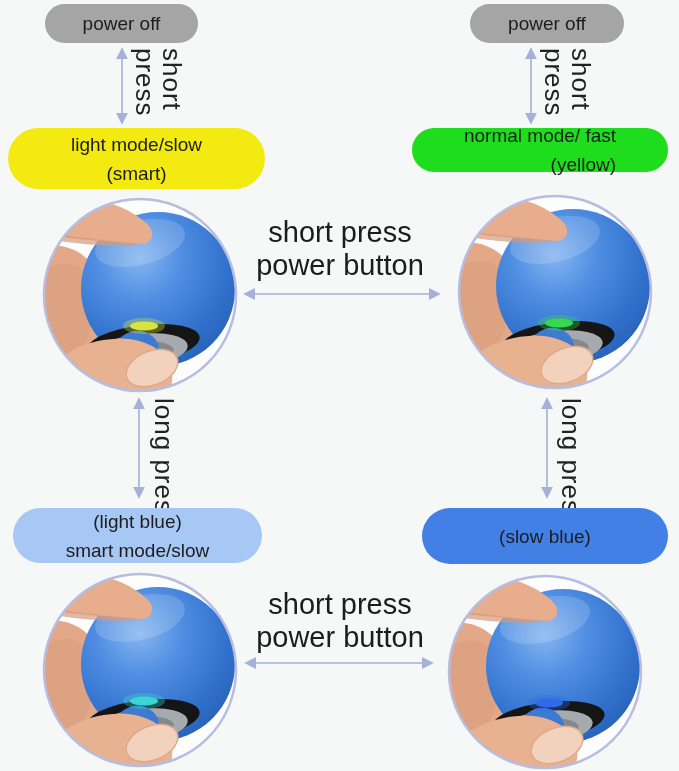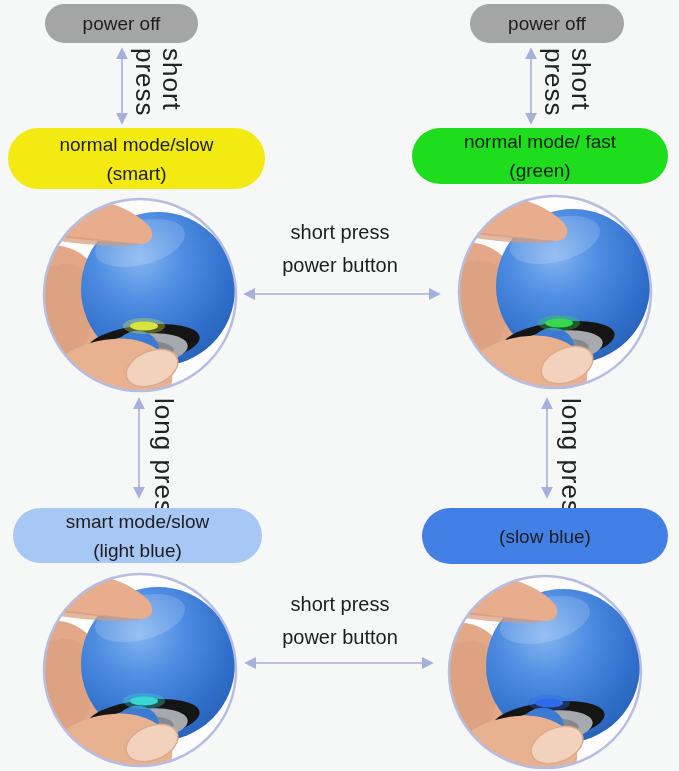--- a/index.html
+++ b/index.html
@@ -10,21 +10,21 @@
     color:#1d1d1d;
   }
   .pill {
     position:absolute; display:flex; align-items:center; justify-content:center;
     border-radius:34px; font-size:19px; text-align:center;
   }
   .pill .lines { line-height:29px; }
   .pill-po-left  { left:45px;  top:4px;   width:153px; height:39px; }
   .pill-po-right { left:470px; top:4px;   width:154px; height:39px; }
   .pill-nm-left  { left:8px;   top:128px; width:257px; height:61px; }
-  .pill-nm-right { left:412px; top:128px; width:256px; height:56px; }
+  .pill-nm-right { left:412px; top:128px; width:256px; height:44px;text-align:right; }
   .pill-sm-left  { left:13px;  top:508px; width:249px; height:55px; }
   .pill-sm-right { left:422px; top:508px; width:246px; height:56px; }
 
   .arrow { position:absolute; }
   .arr-v1-left  { left:114px; top:42px; }
   .arr-v1-right { left:523px; top:42px; }
   .arr-v2-left  { left:131px; top:392px; }
   .arr-v2-right { left:539px; top:392px; }
   .arr-h-top    { left:237px; top:286px; }
   .arr-h-bottom { left:238px; top:655px; }
@@ -34,21 +34,21 @@
     letter-spacing:1px; color:#222; line-height:27px;
   }
   .vlabel span { display:block; }
   .vl-sp-left  { left:131px; top:48px; }
   .vl-sp-right { left:540px; top:48px; }
   .vl-lp-left  { left:150px; top:398px; }
   .vl-lp-right { left:557px; top:398px; }
 
   .center-label {
     position:absolute; width:200px; text-align:center;
-    font-size:20px; line-height:33px; color:#1c1c1c;
+    font-size:29px; line-height:33px; color:#1c1c1c;
   }
   .cl-top    { left:240px; top:216px; }
   .cl-bottom { left:240px; top:588px; }
 
   .photo { position:absolute; width:200px; height:200px; }
   .ph-tl { left:40px;  top:195px; }
   .ph-tr { left:455px; top:192px; }
   .ph-bl { left:40px;  top:570px; }
   .ph-br { left:445px; top:572px; }
   .photo svg { display:block; width:100%; height:100%; }
@@ -112,28 +112,28 @@
   <svg class="arrow arr-v1-right" width="16" height="88">
     <line x1="8" y1="7" x2="8" y2="81" stroke-width="1.6" marker-start="url(#arr)" marker-end="url(#arr)" stroke="#a6b0d8"></line>
   </svg>
   <div class="vlabel vl-sp-right">
     <span>short</span>
     <span>press</span>
   </div>
 
   <div class="pill pill-nm-left" style="background-color: rgb(242, 234, 16);">
     <div class="lines">
-      <div>normal mode/slow</div>
+      <div>light mode/slow</div>
       <div>(smart)</div>
     </div>
   </div>
   <div class="pill pill-nm-right" style="background-color: rgb(29, 221, 29);">
     <div class="lines">
       <div>normal mode/ fast</div>
-      <div>(green)</div>
+      <div>(yellow)</div>
     </div>
   </div>
 
   <div class="photo ph-tl">
     <svg viewBox="0 0 200 200">
       <use href="#ballphoto"></use>
       <ellipse cx="104" cy="131" rx="21" ry="8" opacity="0.35" fill="#d8e43e"></ellipse>
       <ellipse cx="104" cy="131" rx="14" ry="4.5" fill="#d8e43e"></ellipse>
     </svg>
   </div>
@@ -161,22 +161,22 @@
   </div>
   <svg class="arrow arr-v2-right" width="16" height="112">
     <line x1="8" y1="7" x2="8" y2="105" stroke-width="1.6" marker-start="url(#arr)" marker-end="url(#arr)" stroke="#a6b0d8"></line>
   </svg>
   <div class="vlabel vl-lp-right">
     <span>long press</span>
   </div>
 
   <div class="pill pill-sm-left" style="background-color: rgb(167, 199, 245);">
     <div class="lines">
+      <div>(light blue)</div>
       <div>smart mode/slow</div>
-      <div>(light blue)</div>
     </div>
   </div>
   <div class="pill pill-sm-right" style="background-color: rgb(66, 128, 230);">
     <div class="lines">
       <div>(slow blue)</div>
     </div>
   </div>
 
   <div class="photo ph-bl">
     <svg viewBox="0 0 200 200">

